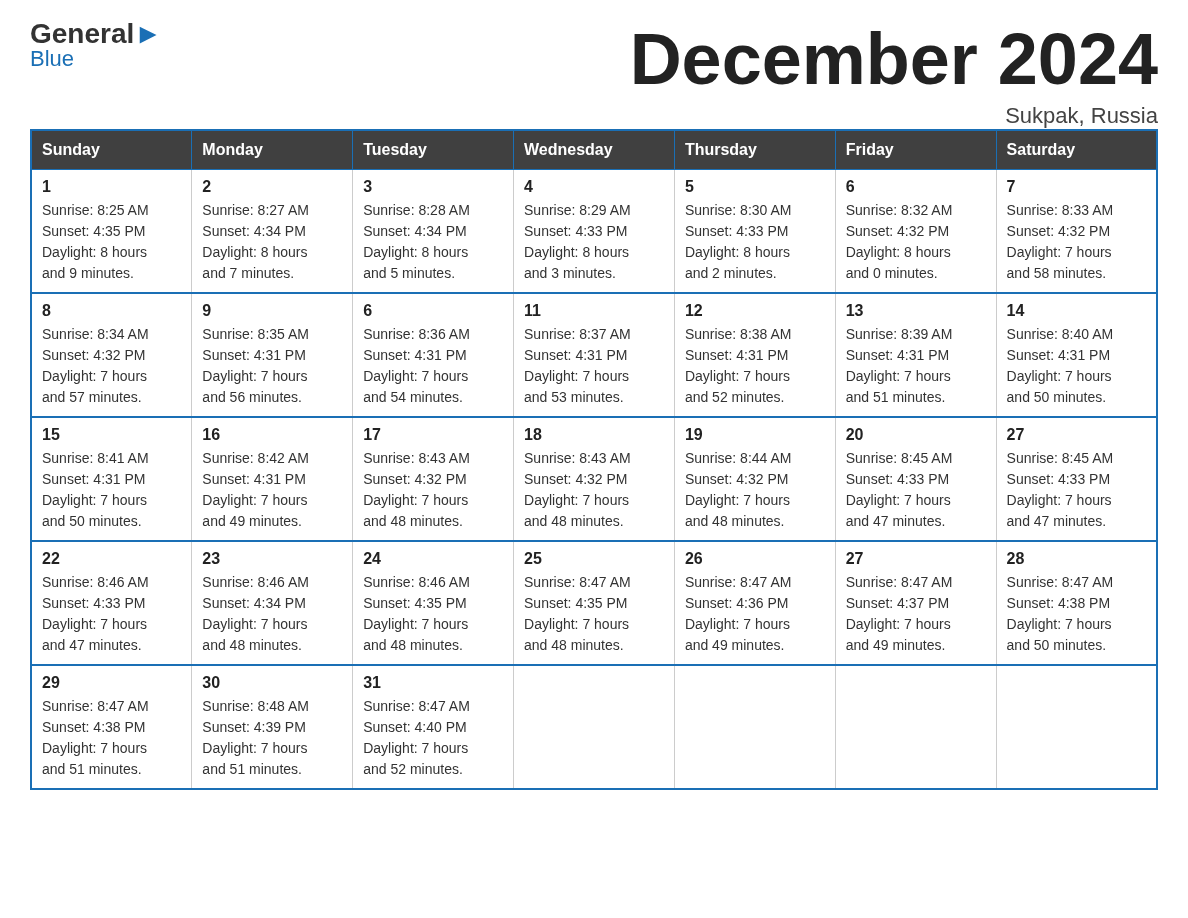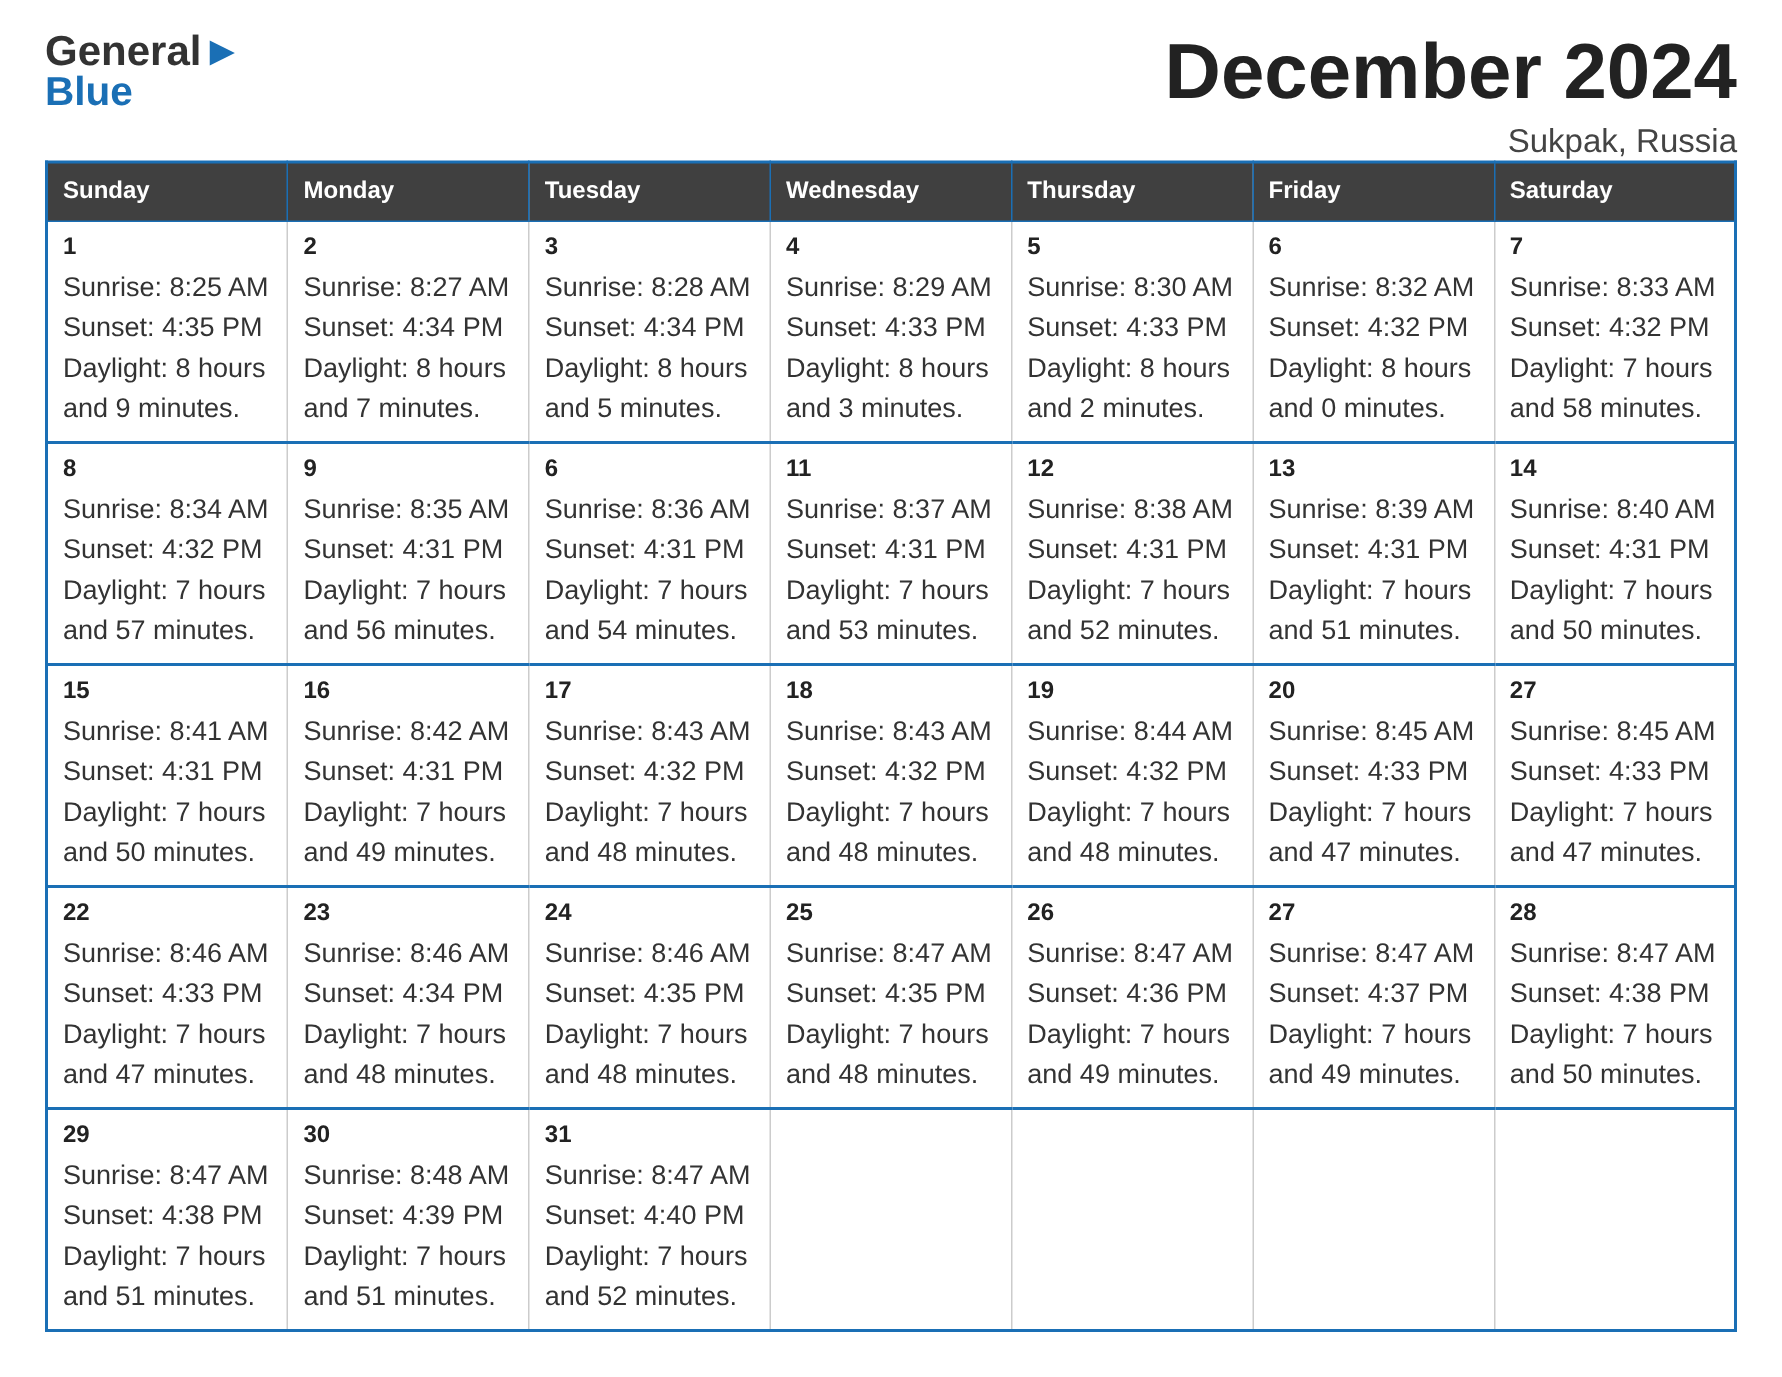--- a/index.html
+++ b/index.html
@@ -23,34 +23,34 @@
     .logo-general {
       font-size: 28px;
       font-weight: bold;
       color: #333;
       line-height: 1;
     }
     .logo-general span {
       color: #1a6fb5;
     }
     .logo-blue {
-      font-size: 27px;
-      font-weight: bold;
+      font-size: 22px;
+      font-weight: normal;
       color: #1a6fb5;
       margin-top: -2px;
     }
     .logo-line {
       display: flex;
       align-items: center;
     }
     .title-area {
       text-align: right;
     }
     .month-title {
-      font-size: 52px;
+      font-size: 72px;
       font-weight: bold;
       color: #222;
       line-height: 1.1;
     }
     .location {
       font-size: 22px;
       color: #444;
       margin-top: 4px;
     }
     .calendar {
@@ -80,21 +80,21 @@
       border-bottom: 1px solid #ccc;
     }
     .day-num {
       font-size: 16px;
       font-weight: bold;
       color: #222;
       display: block;
       margin-bottom: 4px;
     }
     .day-info {
-      font-size: 18px;
+      font-size: 14px;
       color: #333;
       line-height: 1.5;
     }
     .empty-cell {
       background: #fff;
     }
   </style>
 </head>
 <body>
 

